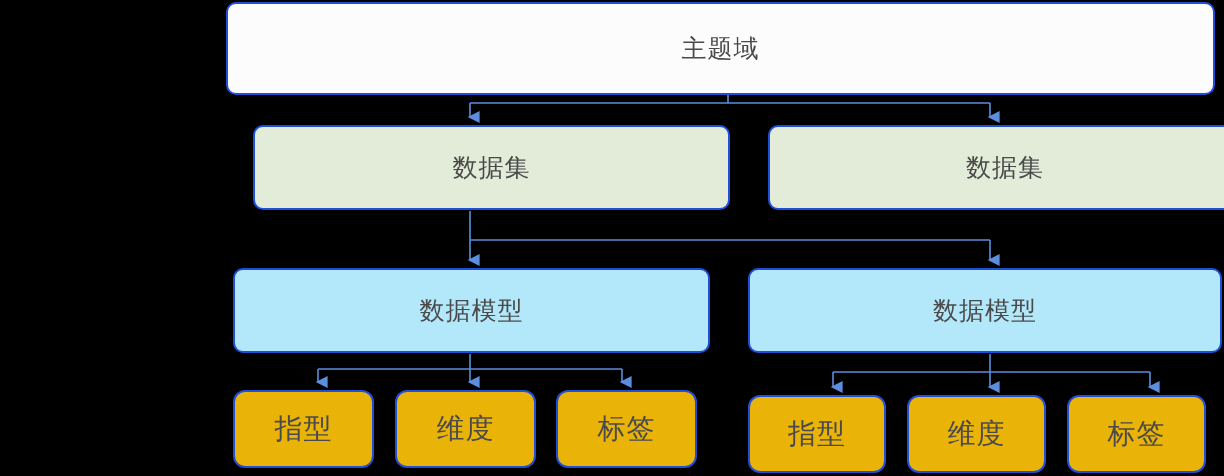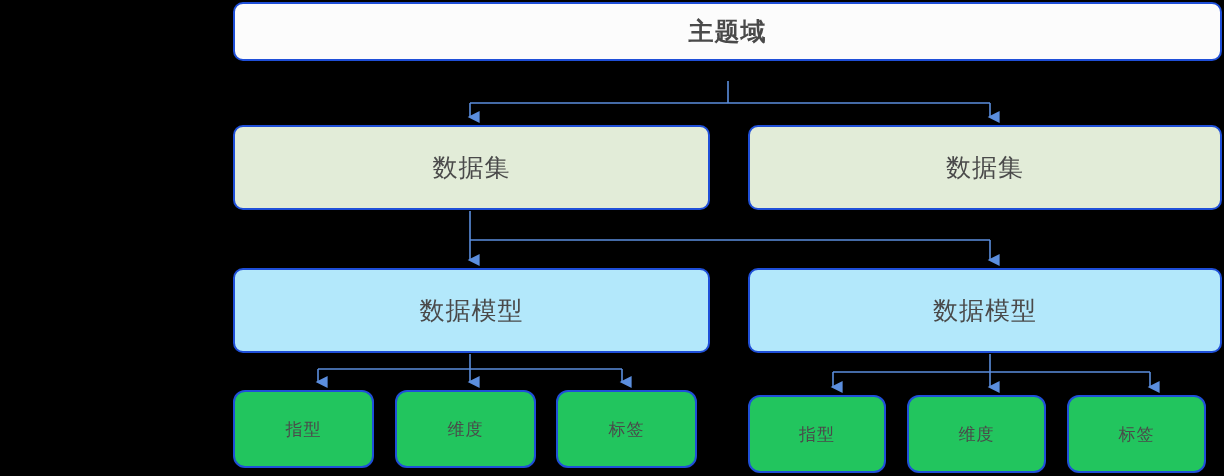--- a/index.html
+++ b/index.html
@@ -29,29 +29,30 @@
     font-size: 25px;
     line-height: 1;
     letter-spacing: 1px;
     white-space: nowrap;
   }
   .node.root {
     background: #fcfcfc;
   }
   .node.dataset {
     background: #e2ecd8;
+    margin-left: 20px;
   }
   .node.model {
     background: #b3e8fb;
     justify-content: center;
   }
   .node.leaf {
-    background: #22c55e;
+    background: #eab308;
     border-radius: 12px;
-    font-size: 17px;
+    font-size: 28px;
   }
   #links {
     position: absolute;
     left: 0;
     top: 0;
     width: 1224px;
     height: 476px;
     pointer-events: none;
   }
 </style>
@@ -91,21 +92,21 @@
 
     <g fill="none" stroke="#5b8ede" stroke-width="1.6">
       <path d="M 990 354 L 990 372"></path>
       <path d="M 833 372 L 1150 372"></path>
       <path d="M 833 372 L 833 387" marker-end="url(#arrow)"></path>
       <path d="M 990 372 L 990 387" marker-end="url(#arrow)"></path>
       <path d="M 1150 372 L 1150 387" marker-end="url(#arrow)"></path>
     </g>
   </svg>
 
-  <div class="node root" style="left:233px; top:2px; width:989px; height:59px;font-weight:bold;">
+  <div class="node root" style="left:226px; top:2px; width:989px; height:93px;">
     <span>主题域</span>
   </div>
 
   <div class="node dataset" style="left:233px; top:125px; width:477px; height:85px;">
     <span>数据集</span>
   </div>
 
   <div class="node dataset" style="left:748px; top:125px; width:474px; height:85px;">
     <span>数据集</span>
   </div>

